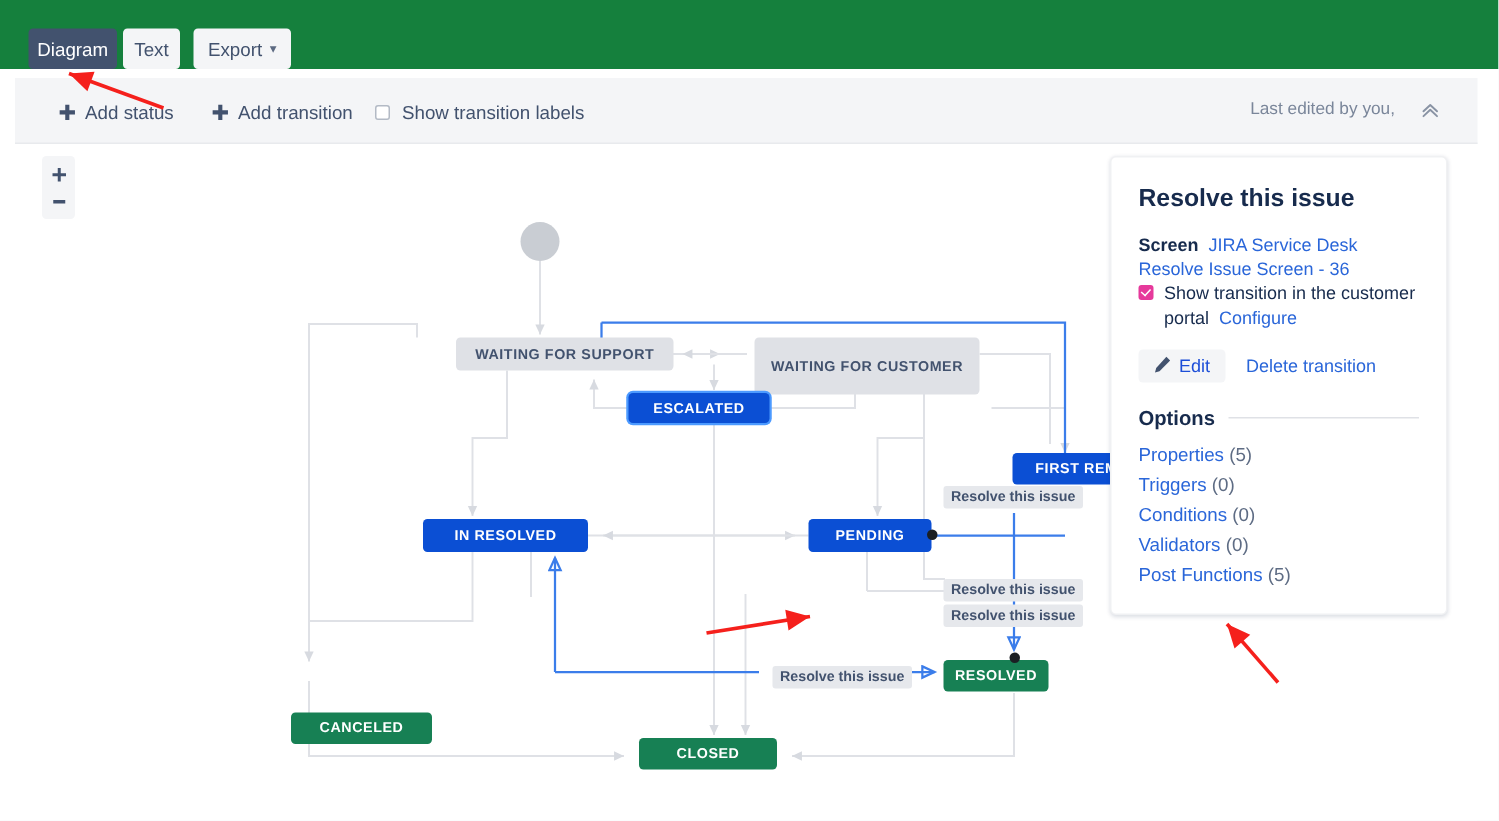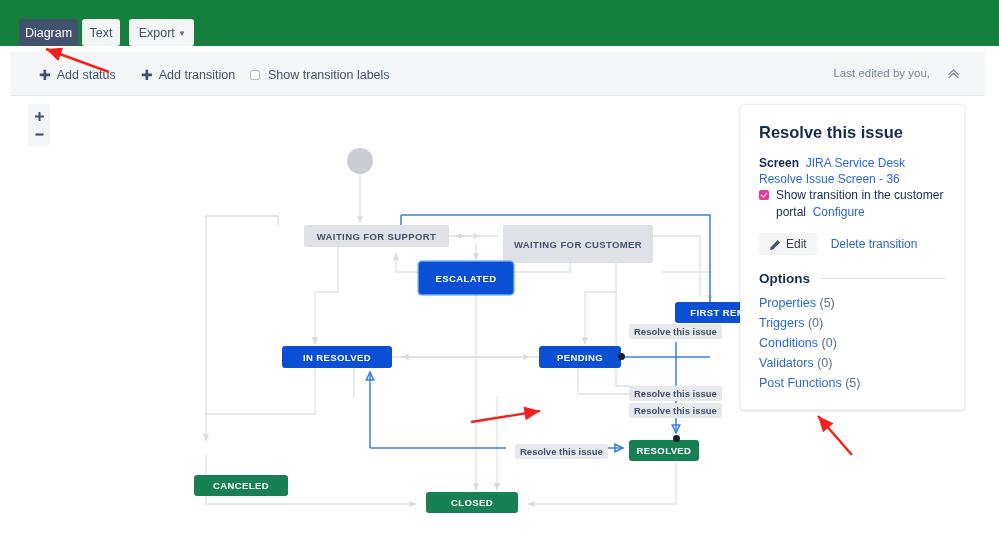--- a/index.html
+++ b/index.html
@@ -107,22 +107,22 @@
     width:10px;height:10px;background:#e6399b;border-radius:2px;margin-right:7px;
     margin-top:3px;flex:0 0 auto;position:relative;cursor:pointer;
   }
   .cb-on:after{
     content:"";position:absolute;left:3px;top:1px;width:2.5px;height:5px;
     border:solid #ffffff;border-width:0 1.6px 1.6px 0;transform:rotate(42deg);
   }
   #p-checktext{font-size:12px;line-height:17px;color:#172b4d;}
   #p-btnrow{display:flex;align-items:center;margin-bottom:16px;}
   #p-edit{
-    display:flex;align-items:flex-end;background:#f4f5f7;border-radius:3px;
-    padding:4px 10px;font-size:12px;color:#404040;cursor:pointer;margin-right:14px;
+    display:flex;align-items:flex-start;background:#f4f5f7;border-radius:3px;
+    padding:4px 10px;font-size:12px;color:#1d4ed8;cursor:pointer;margin-right:14px;
   }
   #p-edit svg{margin-right:5px;display:block;}
   #p-delete{font-size:12px;}
   #p-options-head{display:flex;align-items:center;margin-bottom:7px;justify-content:center;}
   #p-options-title{font-size:13.5px;font-weight:700;color:#172b4d;white-space:nowrap;}
   #p-options-rule{flex:1;height:1px;background:#dfe1e6;margin-left:9px;}
   .opt{font-size:12.5px;line-height:20px;color:#2a66d9;cursor:pointer;}
   .opt .cnt{color:#5e6c84;}
 </style>
 </head>
@@ -245,21 +245,21 @@
     </svg>
 
     <div class="start-circle" style="left:337px;top:52px;"></div>
 
     <div class="node gray" style="left:294px;top:129px;width:145px;height:22px;">
       <span>WAITING FOR SUPPORT</span>
     </div>
     <div class="node gray" style="left:493px;top:129px;width:150px;height:38px;">
       <span>WAITING FOR CUSTOMER</span>
     </div>
-    <div class="node blue sel" style="left:409px;top:166px;width:94px;height:32px;">
+    <div class="node blue sel" style="left:409px;top:166px;width:94px;height:20px;">
       <span>ESCALATED</span>
     </div>
     <div class="node blue" style="left:665px;top:206px;width:75px;height:21px;justify-content:flex-end;padding-right:5px;">
       <span>FIRST REM</span>
     </div>
     <div class="node blue" style="left:272px;top:250px;width:110px;height:22px;">
       <span>IN RESOLVED</span>
     </div>
     <div class="node blue" style="left:529px;top:250px;width:82px;height:22px;">
       <span>PENDING</span>

